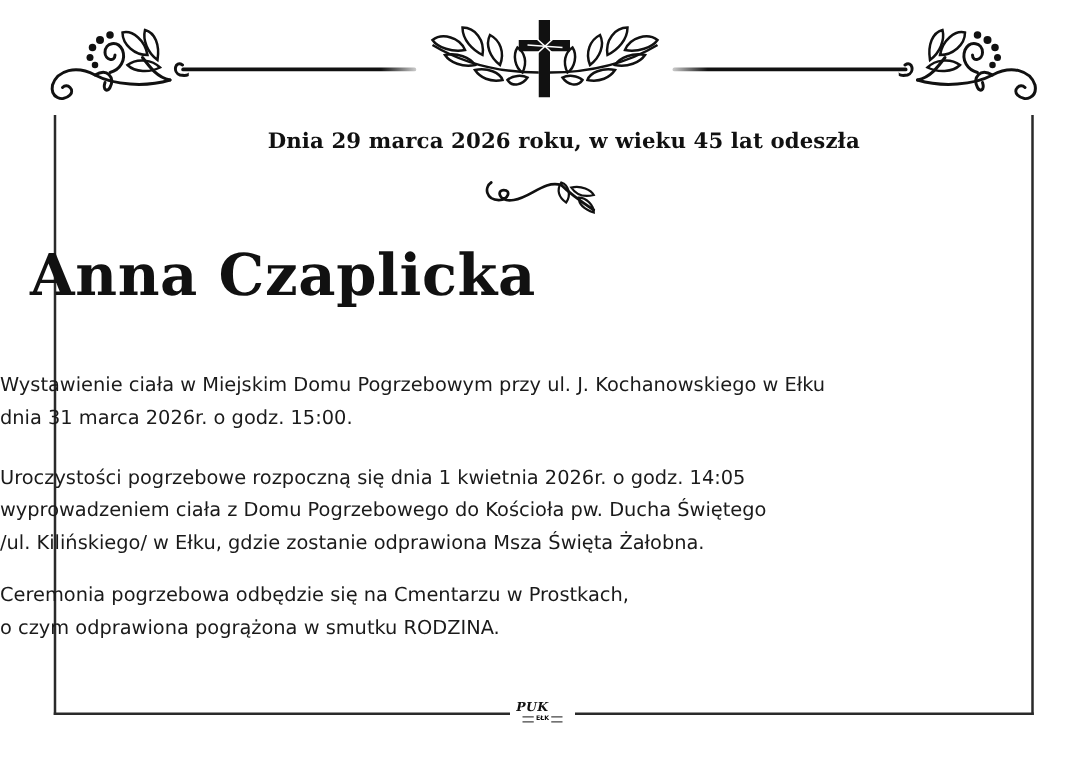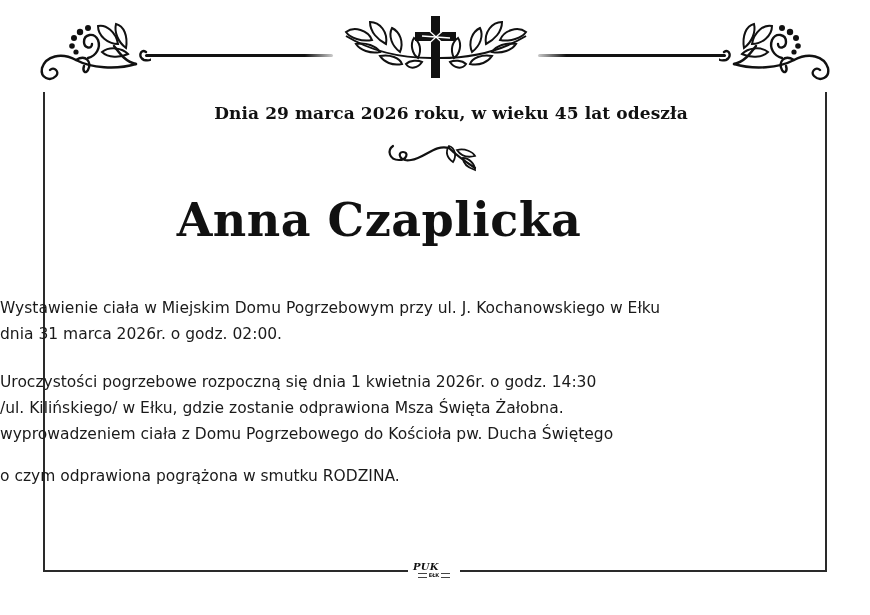--- a/index.html
+++ b/index.html
@@ -5,21 +5,21 @@
   html, body { margin:0; padding:0; background:#ffffff; }
   body { width:870px; height:615px; position:relative; overflow:hidden; font-family:"DejaVu Sans", sans-serif; color:#111; }
   .frame-left { position:absolute; left:43px; top:92px; width:2px; height:480px; background:#2a2a2a; }
   .frame-right { position:absolute; left:825px; top:92px; width:2px; height:480px; background:#2a2a2a; }
   .frame-bottom-l { position:absolute; left:43px; top:570px; width:365px; height:2px; background:#2a2a2a; }
   .frame-bottom-r { position:absolute; left:460px; top:570px; width:367px; height:2px; background:#2a2a2a; }
   .top-line-l { position:absolute; left:145px; top:54px; width:188px; height:3px; background:linear-gradient(to right,#111 0%,#111 85%,rgba(0,0,0,0.2) 100%); border-radius:2px; }
   .top-line-r { position:absolute; left:538px; top:54px; width:188px; height:3px; background:linear-gradient(to left,#111 0%,#111 85%,rgba(0,0,0,0.2) 100%); border-radius:2px; }
   svg.orn { position:absolute; }
   .intro { position:absolute; left:0; width:870px; top:103px; text-align:center; font-family:"DejaVu Serif", serif; font-weight:bold; font-size:17px; letter-spacing:0.1px;padding-left:16px; }
-  .name { position:absolute; left:0; width:758px; top:193px; text-align:center; font-family:"DejaVu Serif", serif; font-weight:bold; font-size:46px; letter-spacing:0.5px; }
+  .name { position:absolute; left:0; width:758px; top:193px; text-align:left; font-family:"DejaVu Serif", serif; font-weight:bold; font-size:46px; letter-spacing:0.5px;padding-left:24px; }
   .para { position:absolute; left:0; width:870px; font-family:"DejaVu Sans", sans-serif; font-size:15.5px; line-height:26px; color:#1a1a1a; }
   .p1 { top:295px; }
   .p2 { top:369px; }
   .p3 { top:463px; }
   .logo { position:absolute; left:413px; top:562px; width:42px; text-align:left; }
   .logo-main { font-family:"DejaVu Serif", serif; font-weight:bold; font-style:italic; font-size:10px; line-height:10px; letter-spacing:0.3px; }
   .logo-sub { font-family:"DejaVu Sans", sans-serif; font-size:5px; line-height:6px; font-weight:bold; display:flex; align-items:center; justify-content:center; gap:2px; }
   .logo-sub .bar { width:9px; height:3px; border-top:1px solid #444; border-bottom:1px solid #444; }
 </style>
 </head>
@@ -117,30 +117,31 @@
       <path d="M64 6 C70 8 72 16 68 22 C62 18 60 12 64 6 Z"></path>
       <path d="M72 10 C80 8 88 12 90 16 C82 18 76 16 72 10 Z"></path>
       <path d="M78 18 C84 18 90 24 90 30 C84 28 78 24 78 18 Z"></path>
     </g>
   </svg>
 
   <div class="name">Anna Czaplicka</div>
 
   <div class="para p1">
     <div>Wystawienie ciała w Miejskim Domu Pogrzebowym przy ul. J. Kochanowskiego w Ełku</div>
-    <div>dnia 31 marca 2026r. o godz. 02:00.</div>
+    <div>dnia 31 marca 2026r. o godz. 15:00.</div>
   </div>
 
   <div class="para p2">
-    <div>Uroczystości pogrzebowe rozpoczną się dnia 1 kwietnia 2026r. o godz. 14:30</div>
+    <div>Uroczystości pogrzebowe rozpoczną się dnia 1 kwietnia 2026r. o godz. 14:05</div>
+    <div>wyprowadzeniem ciała z Domu Pogrzebowego do Kościoła pw. Ducha Świętego</div>
     <div>/ul. Kilińskiego/ w Ełku, gdzie zostanie odprawiona Msza Święta Żałobna.</div>
-    <div>wyprowadzeniem ciała z Domu Pogrzebowego do Kościoła pw. Ducha Świętego</div>
   </div>
 
   <div class="para p3">
+    <div>Ceremonia pogrzebowa odbędzie się na Cmentarzu w Prostkach,</div>
     <div>o czym odprawiona pogrążona w smutku RODZINA.</div>
   </div>
 
   <div class="logo">
     <div class="logo-main">PUK</div>
     <div class="logo-sub">
       <span class="bar"></span>
       <span>EŁK</span>
       <span class="bar"></span>
     </div>

